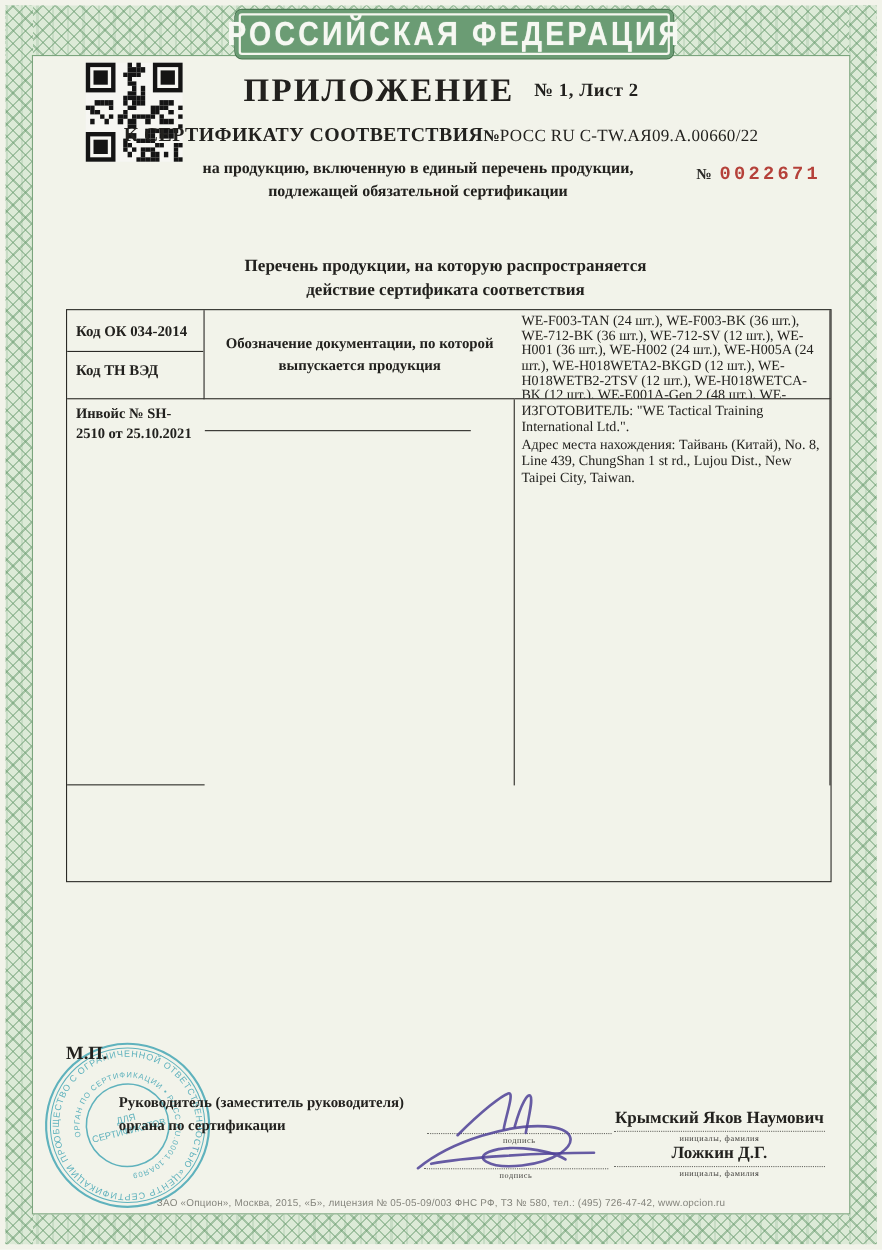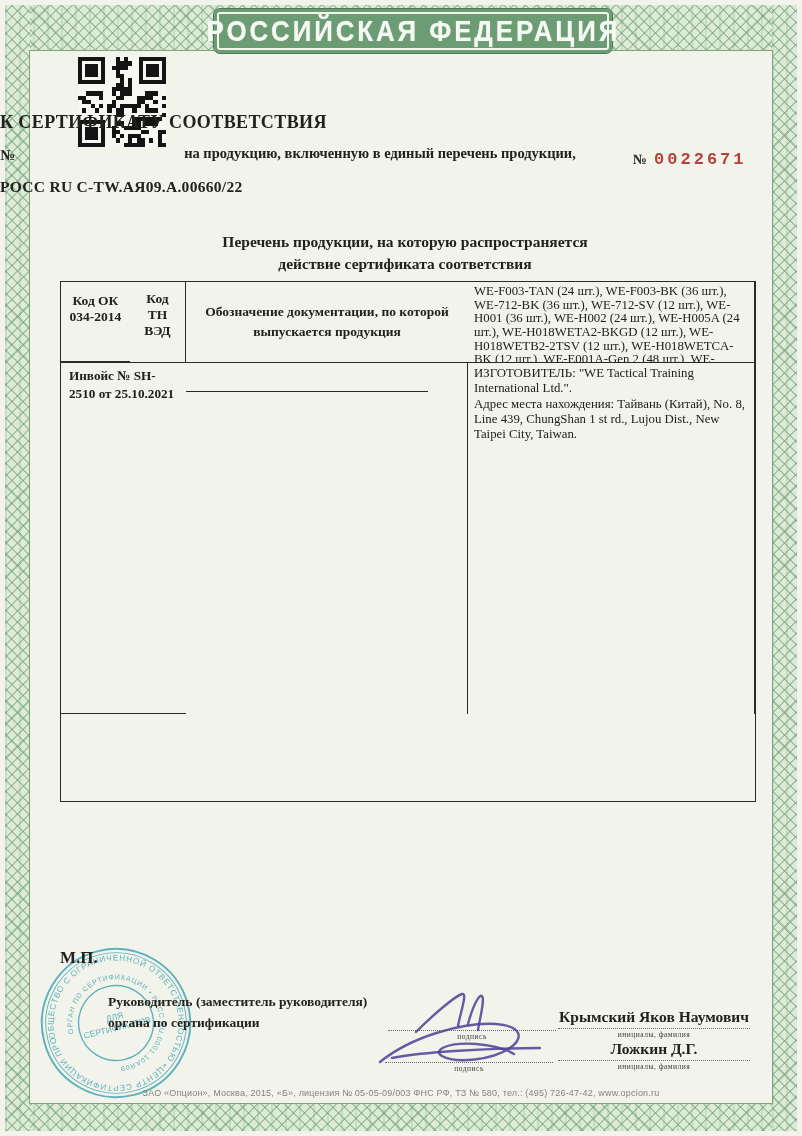--- a/index.html
+++ b/index.html
@@ -34,24 +34,24 @@
     display:grid;grid-template-rows:repeat(21,1fr);grid-template-columns:repeat(21,1fr);}
   .qr i{background:#141414;}
   .qr .f{position:absolute;width:27px;height:27px;border:4.5px solid #141414;box-sizing:border-box;background:#f6f6f2;}
   .qr .f::after{content:"";position:absolute;inset:3px;background:#141414;}
   .qr .f.tl{left:0;top:0;} .qr .f.tr{right:0;top:0;} .qr .f.bl{left:0;bottom:0;}
 
   .title-row{position:absolute;left:0;top:66px;width:802px;display:flex;justify-content:center;align-items:flex-start;gap:18px;}
   .doc-title{font-size:30px;font-weight:600;letter-spacing:2px;}
   .sheet-ref{font-size:17px;font-weight:bold;margin-top:6px;letter-spacing:.5px;}
 
-  .cert-row{position:absolute;left:0;top:112px;width:802px;display:flex;justify-content:center;align-items:baseline;gap:14px;flex-direction:column;}
+  .cert-row{position:absolute;left:0;top:112px;width:802px;display:flex;justify-content:center;align-items:baseline;}
   .cert-label{font-size:18px;font-weight:bold;letter-spacing:.4px;}
   .cert-nosign{font-size:15px;font-weight:bold;}
-  .cert-number{font-size:15.5px;font-weight:700;letter-spacing:.3px;}
+  .cert-number{font-size:15.5px;font-weight:400;letter-spacing:.3px;}
 
   .subtitle{position:absolute;left:150px;top:143px;width:460px;text-align:center;
     font-size:14.5px;font-weight:bold;line-height:1.45;}
 
   .serial{position:absolute;left:633px;top:150px;display:flex;align-items:baseline;gap:7px;}
   .serial .ns{font-size:14px;font-weight:bold;color:#2c2b28;}
   .serial .digits{font-family:"Liberation Mono",monospace;font-weight:bold;font-size:17px;
     letter-spacing:3px;color:#b5413a;}
 
   
@@ -59,21 +59,21 @@
     font-size:15.5px;font-weight:bold;line-height:1.4;}
 
   .cert-table{position:absolute;left:60px;top:281px;width:694px;height:519px;
     border:1.6px solid #2b2a26;display:grid;
     grid-template-columns:125px 282px 1fr;grid-template-rows:81px 351px 1fr;}
   .cell{border-right:1.6px solid #2b2a26;border-bottom:1.6px solid #2b2a26;box-sizing:border-box;overflow:hidden;}
   .cell.last-col{border-right:none;}
   .cell.last-row{border-bottom:none;}
   .hdr{display:flex;align-items:center;justify-content:center;text-align:center;
     font-size:13.5px;font-weight:bold;line-height:1.5;padding:4px 10px;}
-  .col1-split{display:flex;padding:0;text-align:center;}
+  .col1-split{display:flex;flex-direction:column;padding:0;}
   .col1-split .sub{padding:9px 8px 6px 8px;font-size:13.5px;font-weight:bold;}
   .col1-split .sub:first-child{border-bottom:1.6px solid #2b2a26;padding-top:11px;padding-bottom:10px;}
   .codes{padding:0;font-size:13.5px;}
   .codes .code-a{padding:2px 6px 3px 6px;border-bottom:1.5px solid #2b2a26;}
   .codes .code-b{padding:3px 6px;}
   .products{padding:3px 6px;font-size:12.8px;line-height:1.065;text-align:left;}
   .docs{padding:4px 8px;font-size:13.2px;font-weight:600;line-height:1.35;}
   .dash-cell{position:relative;}
   .dash-cell .dash{position:absolute;left:0;top:28px;width:86%;border-top:1.5px solid #2b2a26;}
   .maker{padding:3px 6px;font-size:12.8px;line-height:1.2;}
@@ -238,29 +238,34 @@
         <i style="grid-area: 20 / 20;"></i>
         <i style="grid-area: 21 / 12;"></i>
         <i style="grid-area: 21 / 13;"></i>
         <i style="grid-area: 21 / 14;"></i>
         <i style="grid-area: 21 / 15;"></i>
         <i style="grid-area: 21 / 16;"></i>
         <i style="grid-area: 21 / 20;"></i>
         <i style="grid-area: 21 / 21;"></i>
       </div>
 
+    <div class="title-row">
+      <span class="doc-title">ПРИЛОЖЕНИЕ</span>
+      <span class="sheet-ref">№ 1, Лист 2</span>
+    </div>
 
     <div class="cert-row">
       <span class="cert-label">К СЕРТИФИКАТУ СООТВЕТСТВИЯ</span>
       <span class="cert-nosign">№</span>
       <span class="cert-number">РОСС RU C-TW.АЯ09.А.00660/22</span>
     </div>
 
     <div class="subtitle">
       <div>на продукцию, включенную в единый перечень продукции,</div>
+      <div>подлежащей обязательной сертификации</div>
     </div>
 
     <div class="serial">
       <span class="ns">№</span>
       <span class="digits">0022671</span>
     </div>
 
     <div class="table-caption">
       <div>Перечень продукции, на которую распространяется</div>
       <div>действие сертификата соответствия</div>

